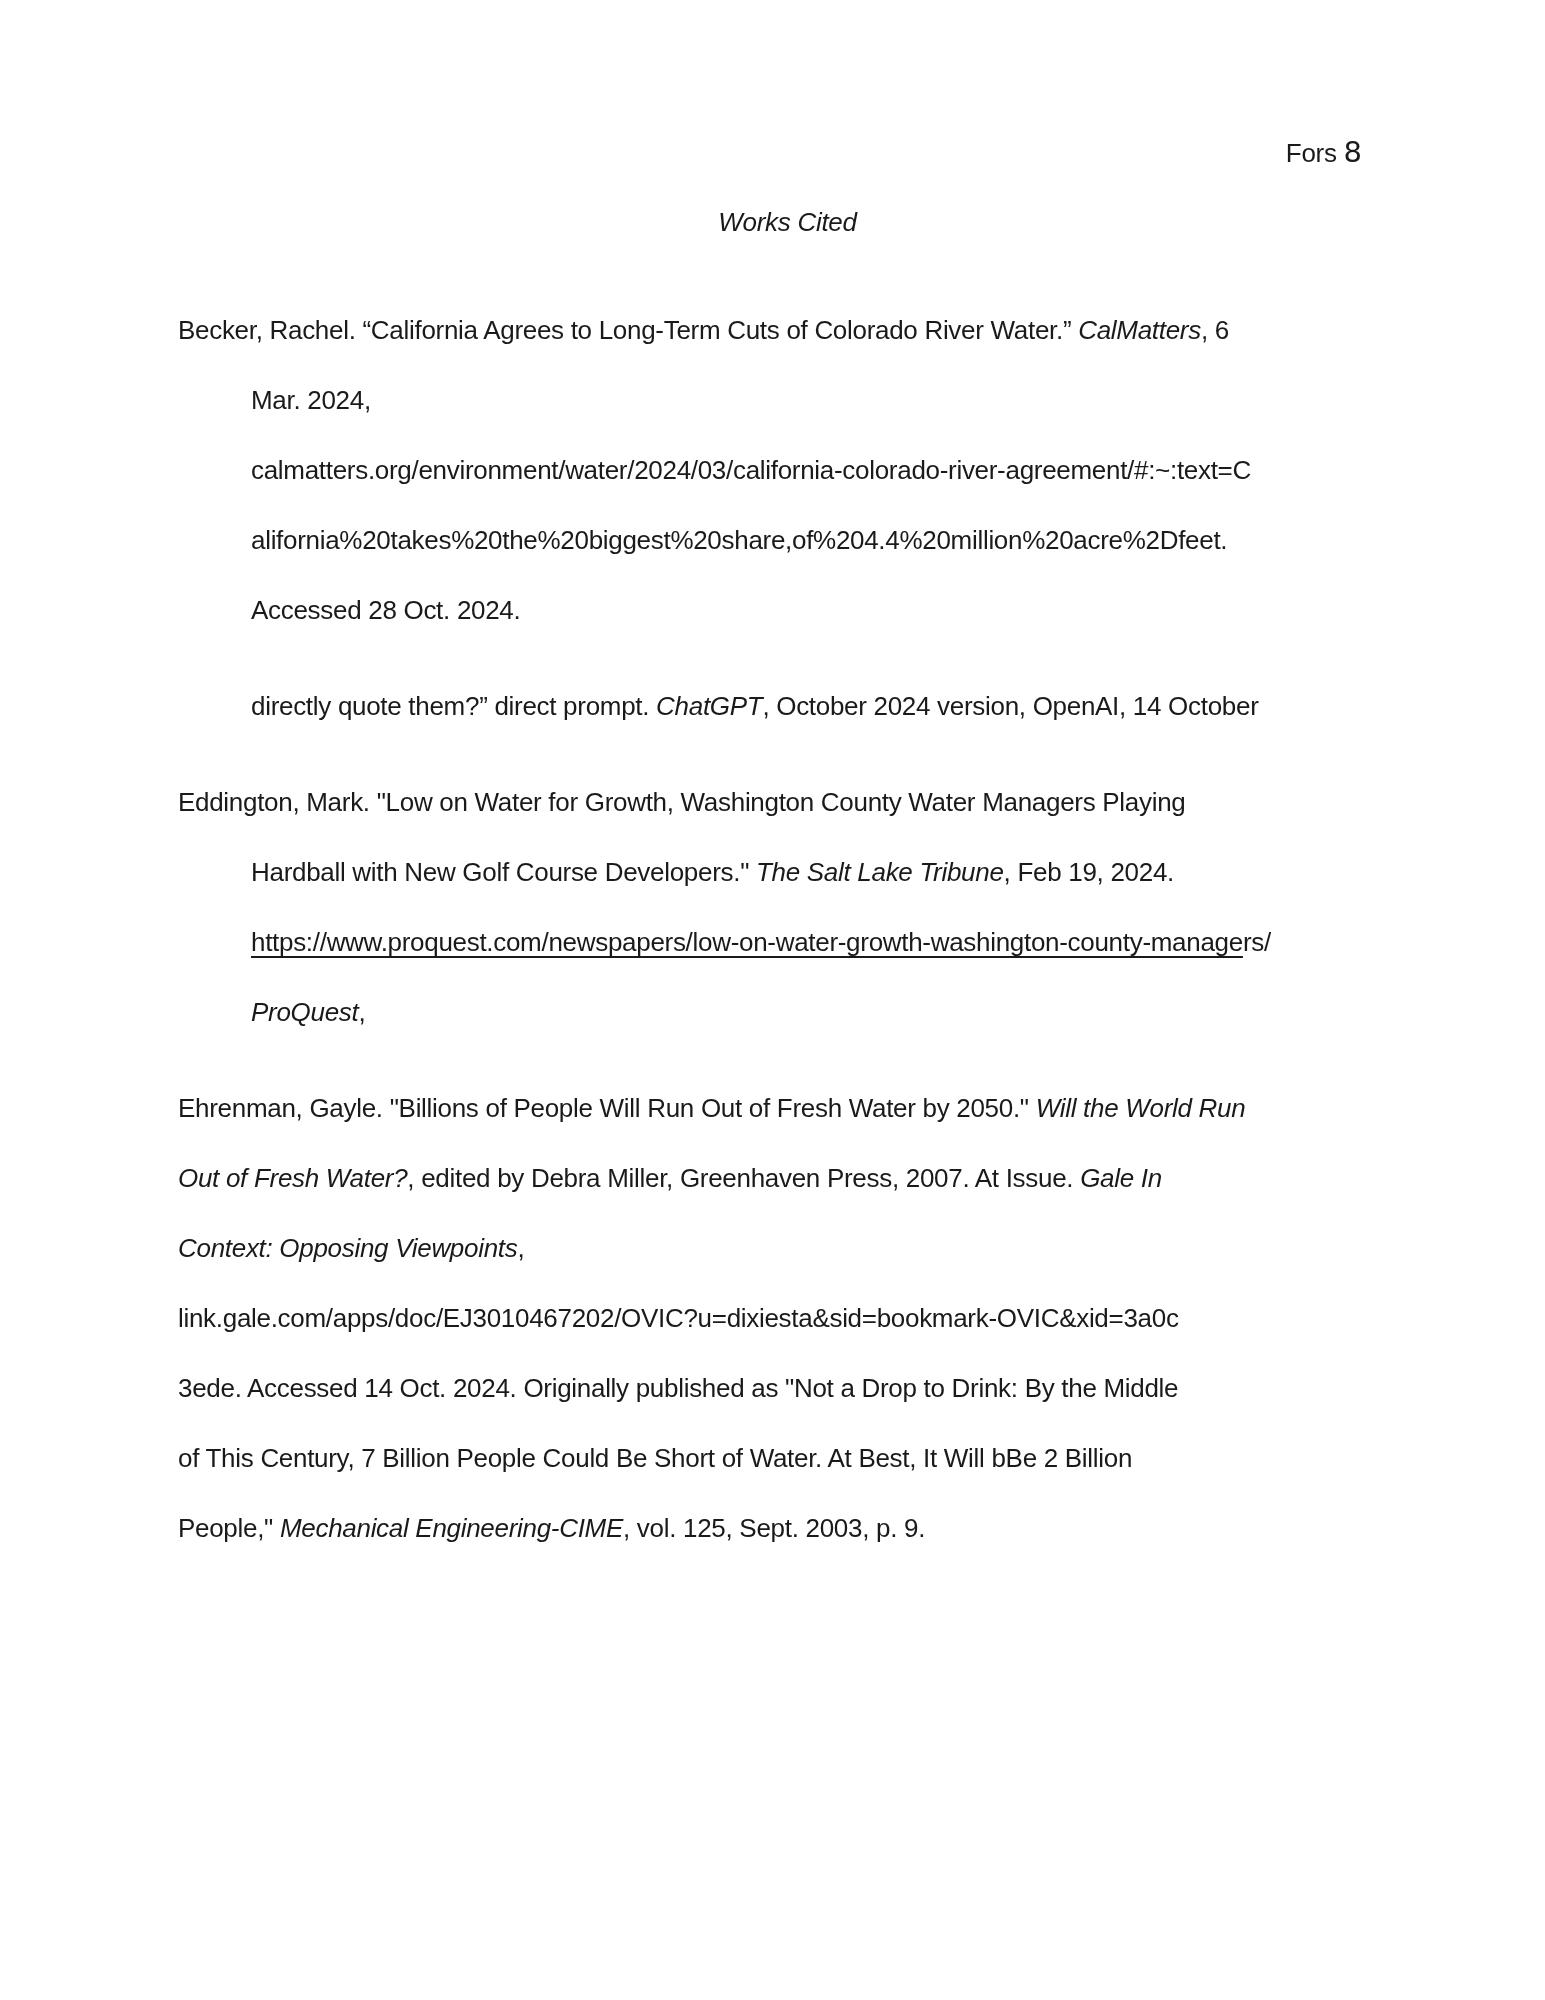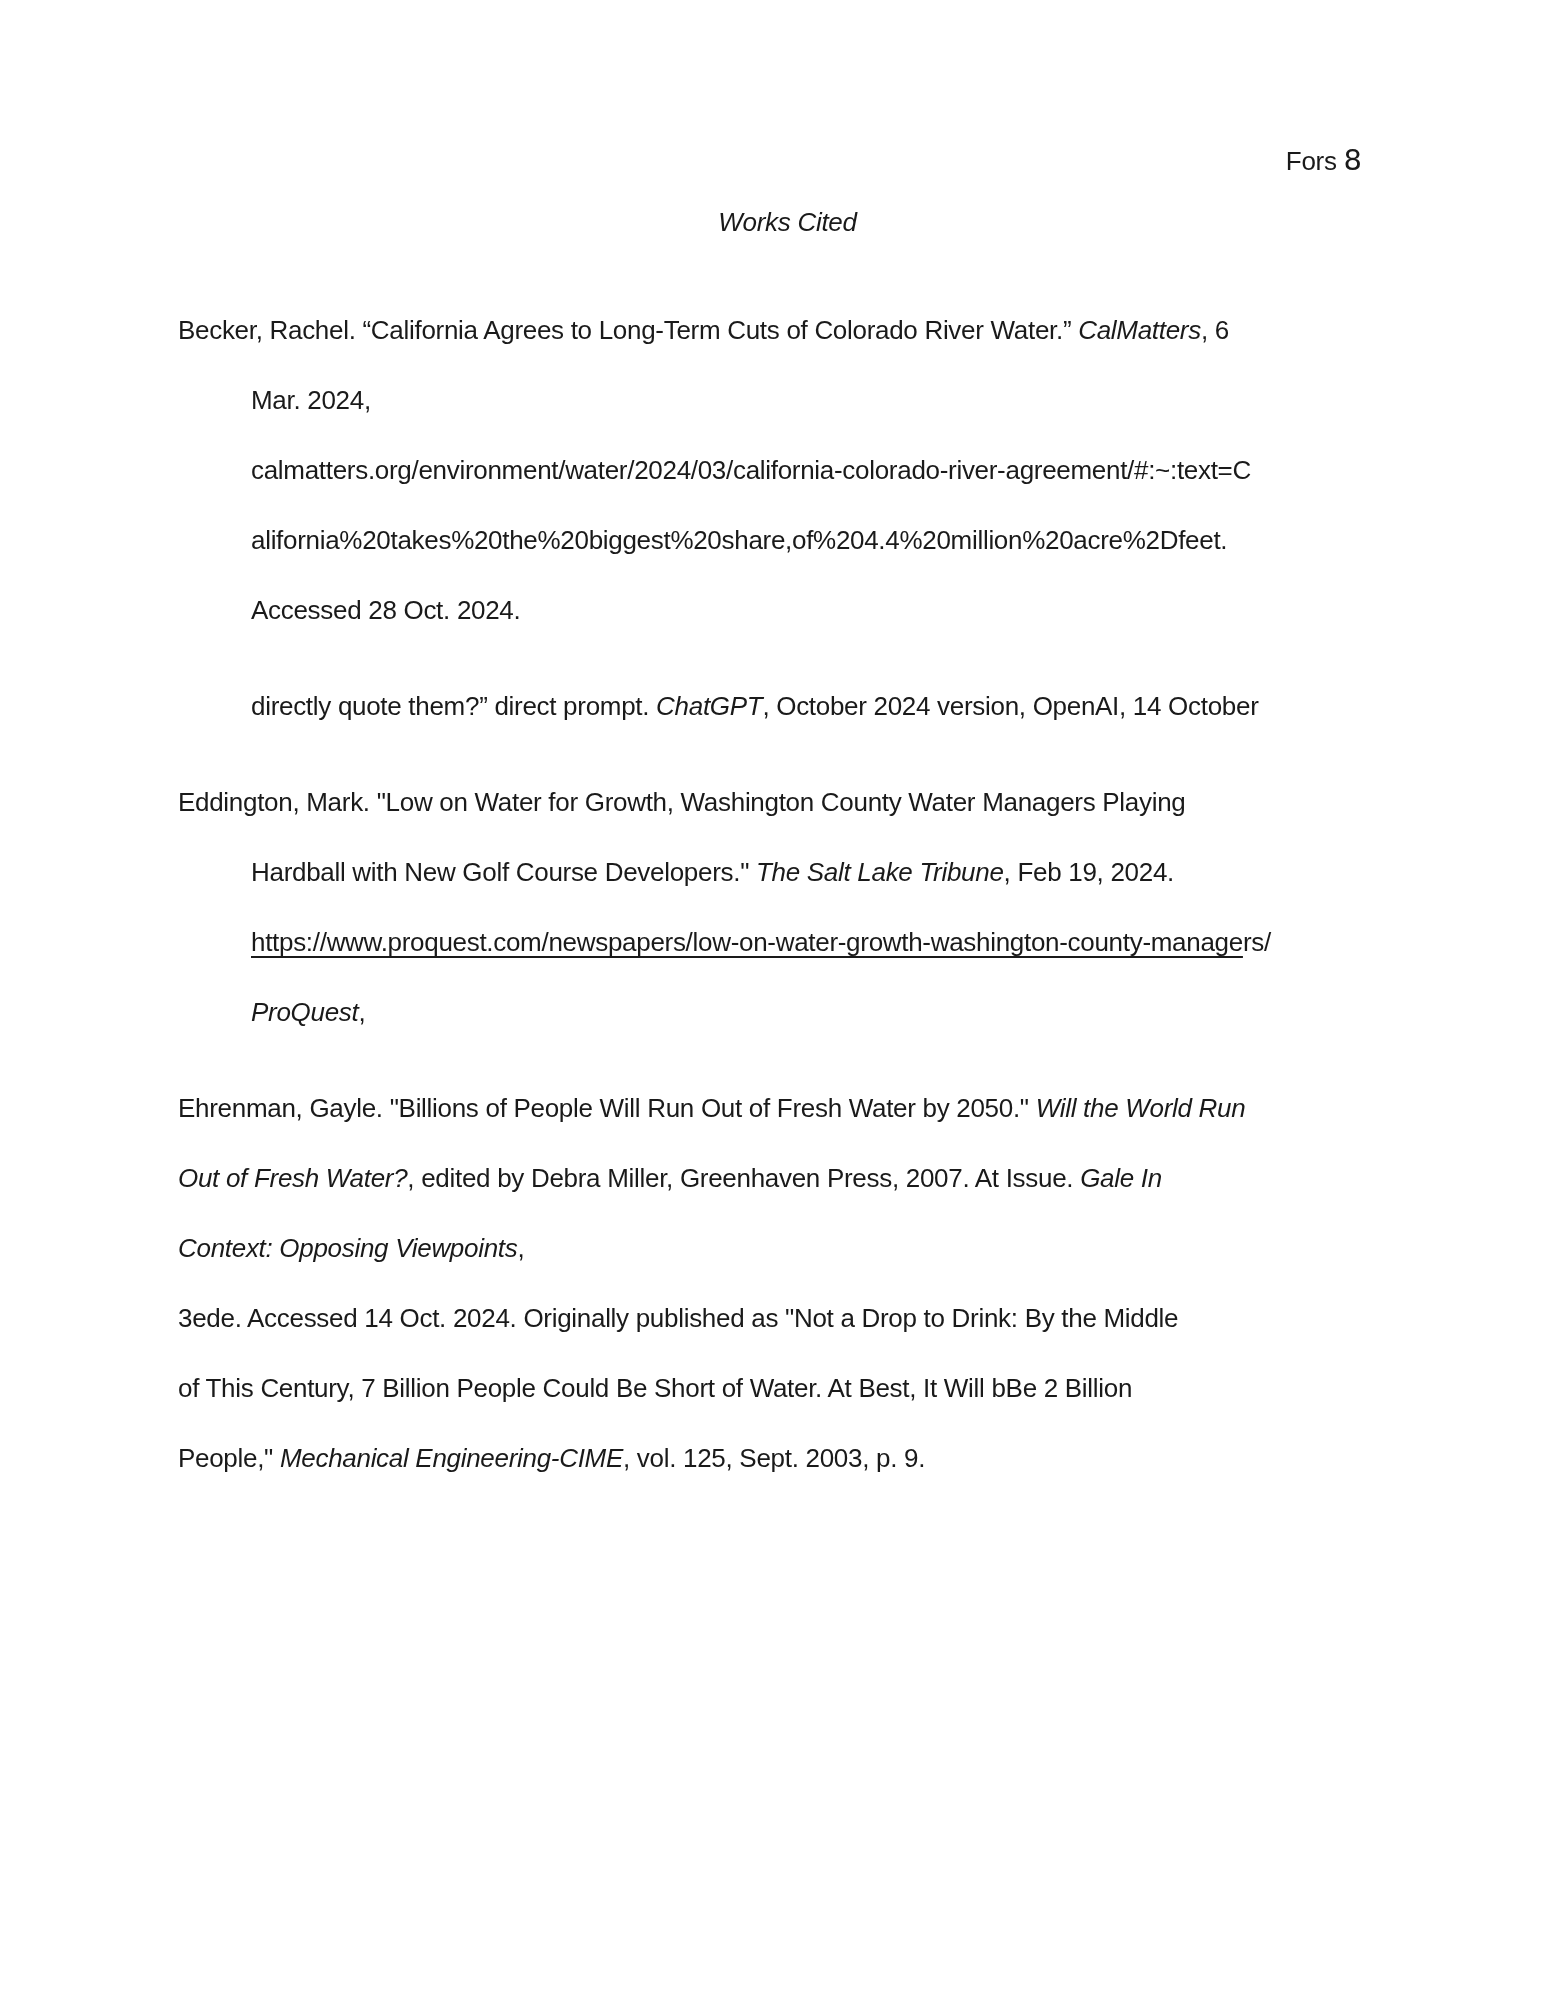--- a/index.html
+++ b/index.html
@@ -14,21 +14,20 @@
     letter-spacing: -0.3px;
     overflow: hidden;
   }
   .running-header {
     position: absolute;
     top: 135px;
     right: 183px;
     height: 34px;
     line-height: 34px;
     white-space: nowrap;
-    margin-top: 8px;
   }
   .running-header .page-num {
     font-size: 29px;
     font-family: "DejaVu Sans", sans-serif;
     letter-spacing: 0;
   }
   .doc-title {
     position: absolute;
     top: 205px;
     left: 15px;
@@ -83,19 +82,20 @@
       <div class="entry">
         <div class="line"><span>Eddington, Mark. "Low on Water for Growth, Washington County Water Managers Playing</span></div>
         <div class="line indent"><span>Hardball with New Golf Course Developers." </span><span class="it">The Salt Lake Tribune</span><span>, Feb 19, 2024.</span></div>
         <div class="line indent"><span class="ul">https://www.proquest.com/newspapers/low-on-water-growth-washington-county-manage</span><span>rs/</span></div>
         <div class="line indent"><span class="it">ProQuest</span><span>,</span></div>
       </div>
       <div class="entry">
         <div class="line"><span>Ehrenman, Gayle. "Billions of People Will Run Out of Fresh Water by 2050." </span><span class="it">Will the World Run</span></div>
         <div class="line"><span class="it">Out of Fresh Water?</span><span>, edited by Debra Miller, Greenhaven Press, 2007. At Issue. </span><span class="it">Gale In</span></div>
         <div class="line"><span class="it">Context: Opposing Viewpoints</span><span>,</span></div>
+        <div class="line"><span>link.gale.com/apps/doc/EJ3010467202/OVIC?u=dixiesta&amp;sid=bookmark-OVIC&amp;xid=3a0c</span></div>
         <div class="line"><span>3ede. Accessed 14 Oct. 2024. Originally published as "Not a Drop to Drink: By the Middle</span></div>
         <div class="line"><span>of This Century, 7 Billion People Could Be Short of Water. At Best, It Will bBe 2 Billion</span></div>
         <div class="line"><span>People," </span><span class="it">Mechanical Engineering-CIME</span><span>, vol. 125, Sept. 2003, p. 9.</span></div>
       </div>
     </div>
 
 </div>
 
 </body></html>

